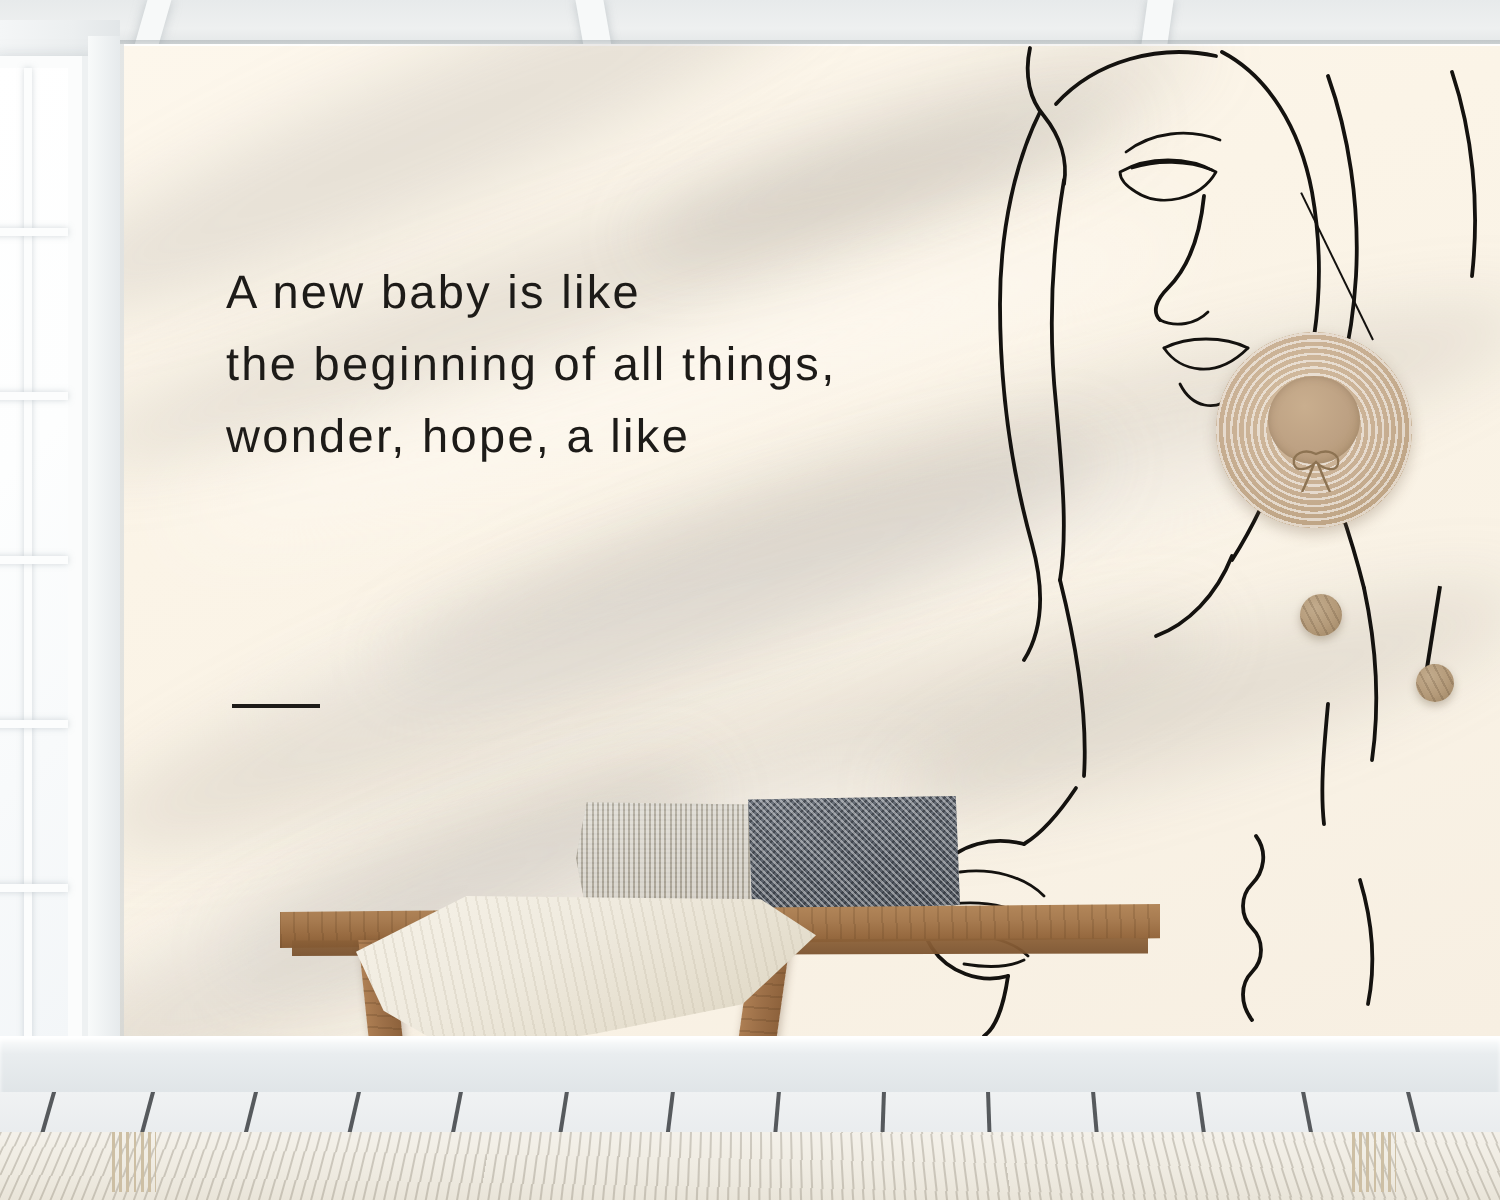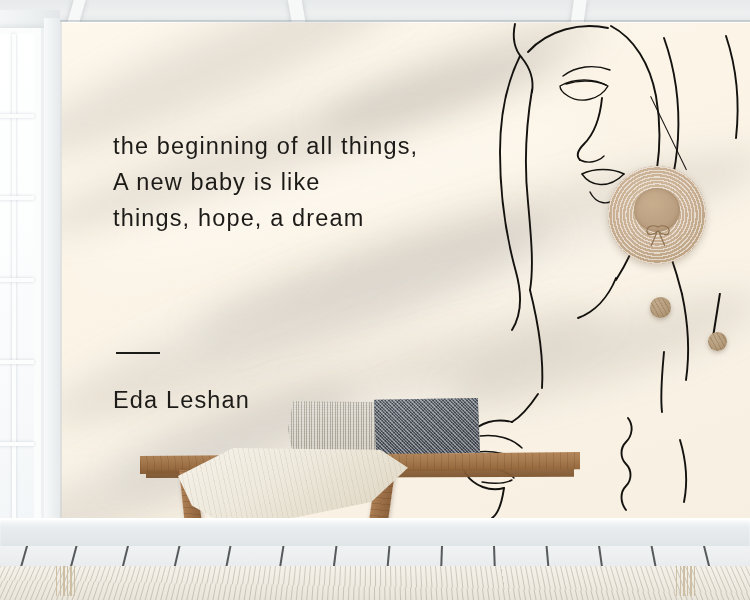--- a/index.html
+++ b/index.html
@@ -246,26 +246,25 @@
 
       <path d="M622 272 C628 300 630 330 626 358"></path>
       <path d="M604 330 C602 352 600 372 602 390"></path>
 
       <path d="M568 396 C574 404 572 414 566 420 C560 426 560 436 566 442
                C572 448 572 458 566 464 C560 470 560 480 566 488"></path>
       <path d="M620 418 C626 438 628 460 624 480"></path>
     </svg>
 
     <div class="quote">
+      <div class="quote-line">A new baby is like</div>
       <div class="quote-line">the beginning of all things,</div>
-      <div class="quote-line">A new baby is like</div>
-      <div class="quote-line">things, hope, a dream</div>
+      <div class="quote-line">wonder, hope, a like</div>
     </div>
     <div class="attr-rule"></div>
-    <div class="attr-name">Eda Leshan</div>
 
     <div class="hat">
       <div class="hat-cord"></div>
       <div class="hat-brim"></div>
       <div class="hat-crown"></div>
       <div class="hat-ribbon">
         <svg viewBox="0 0 40 22" width="40" height="22">
           <path d="M20 3 C14 0 8 3 9 8 C10 12 16 11 20 7 C24 11 30 12 31 8 C32 3 26 0 20 3 Z"></path>
           <path d="M19 8 C17 13 15 18 13 22"></path>
           <path d="M21 8 C23 13 25 18 27 22"></path>

